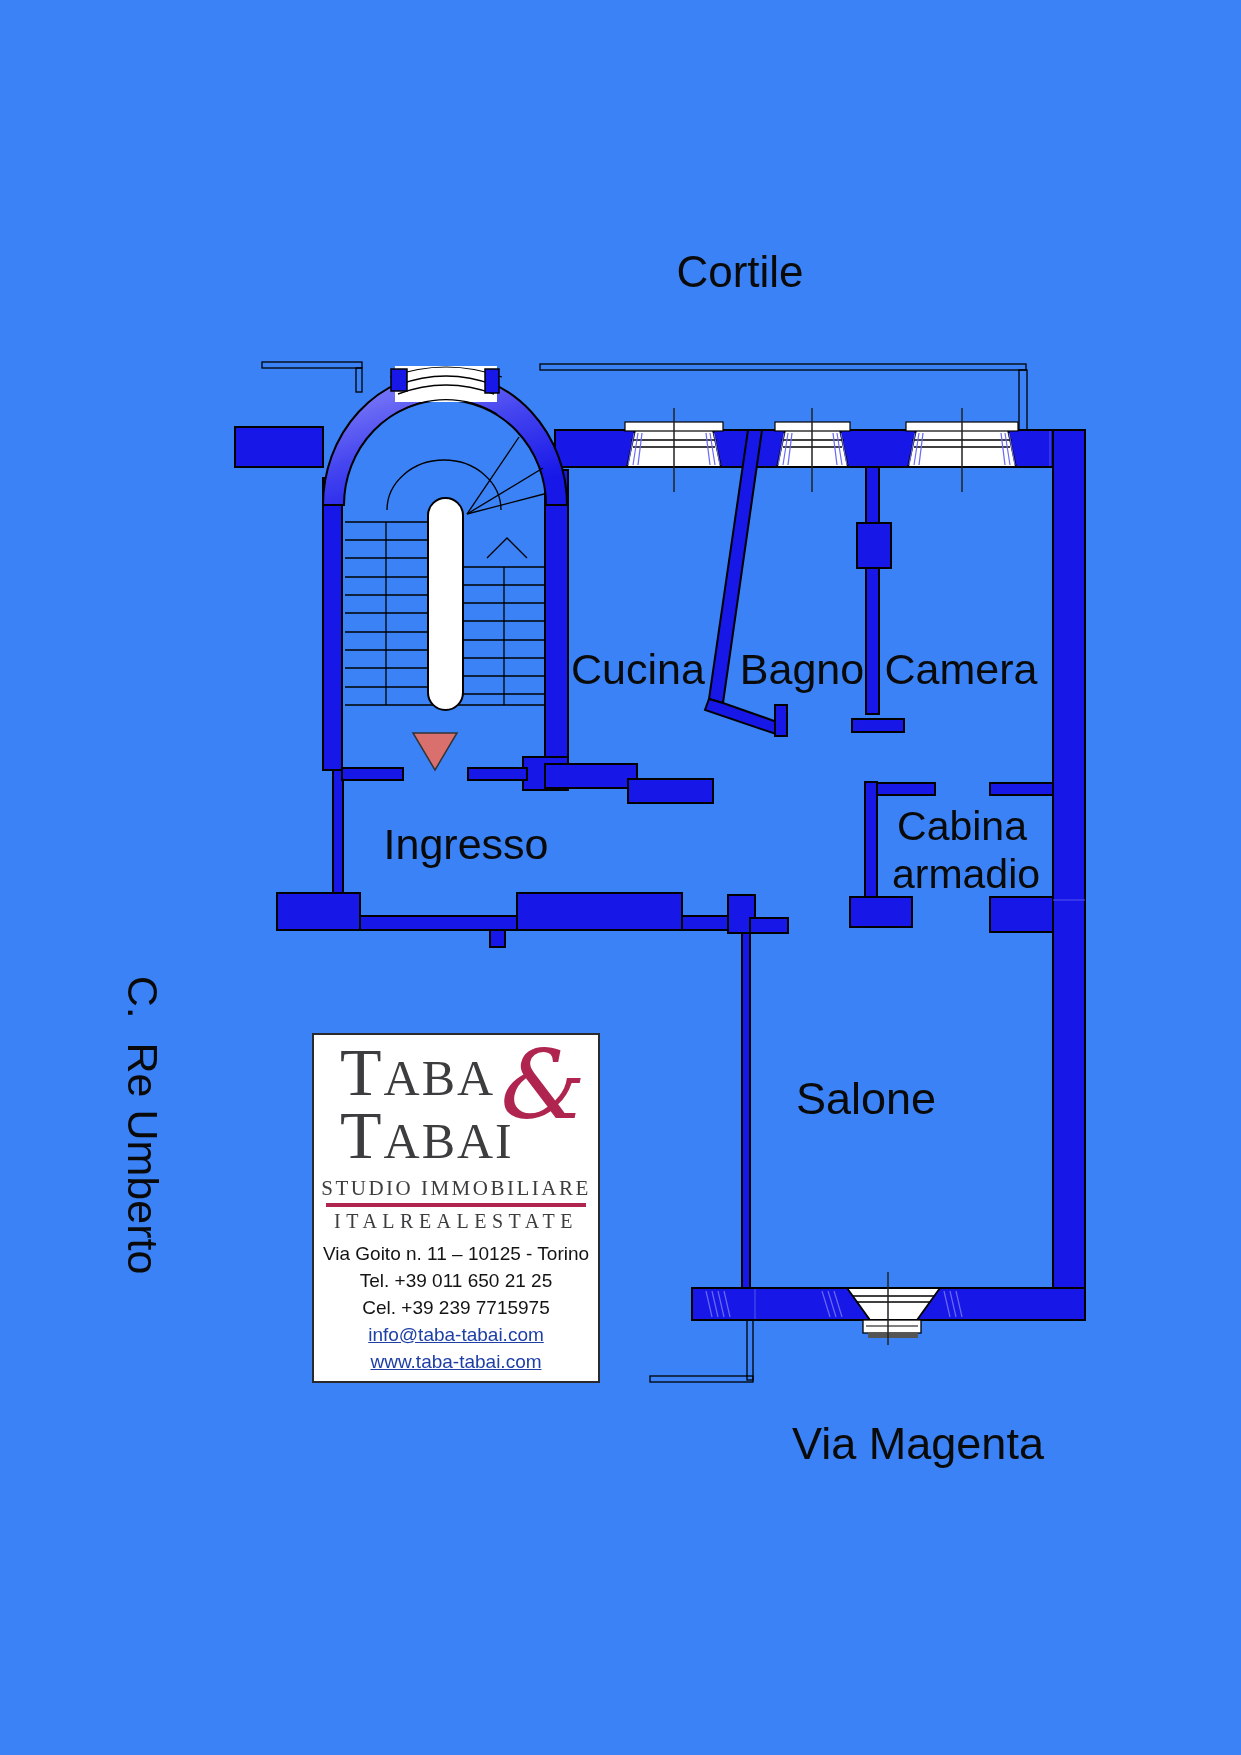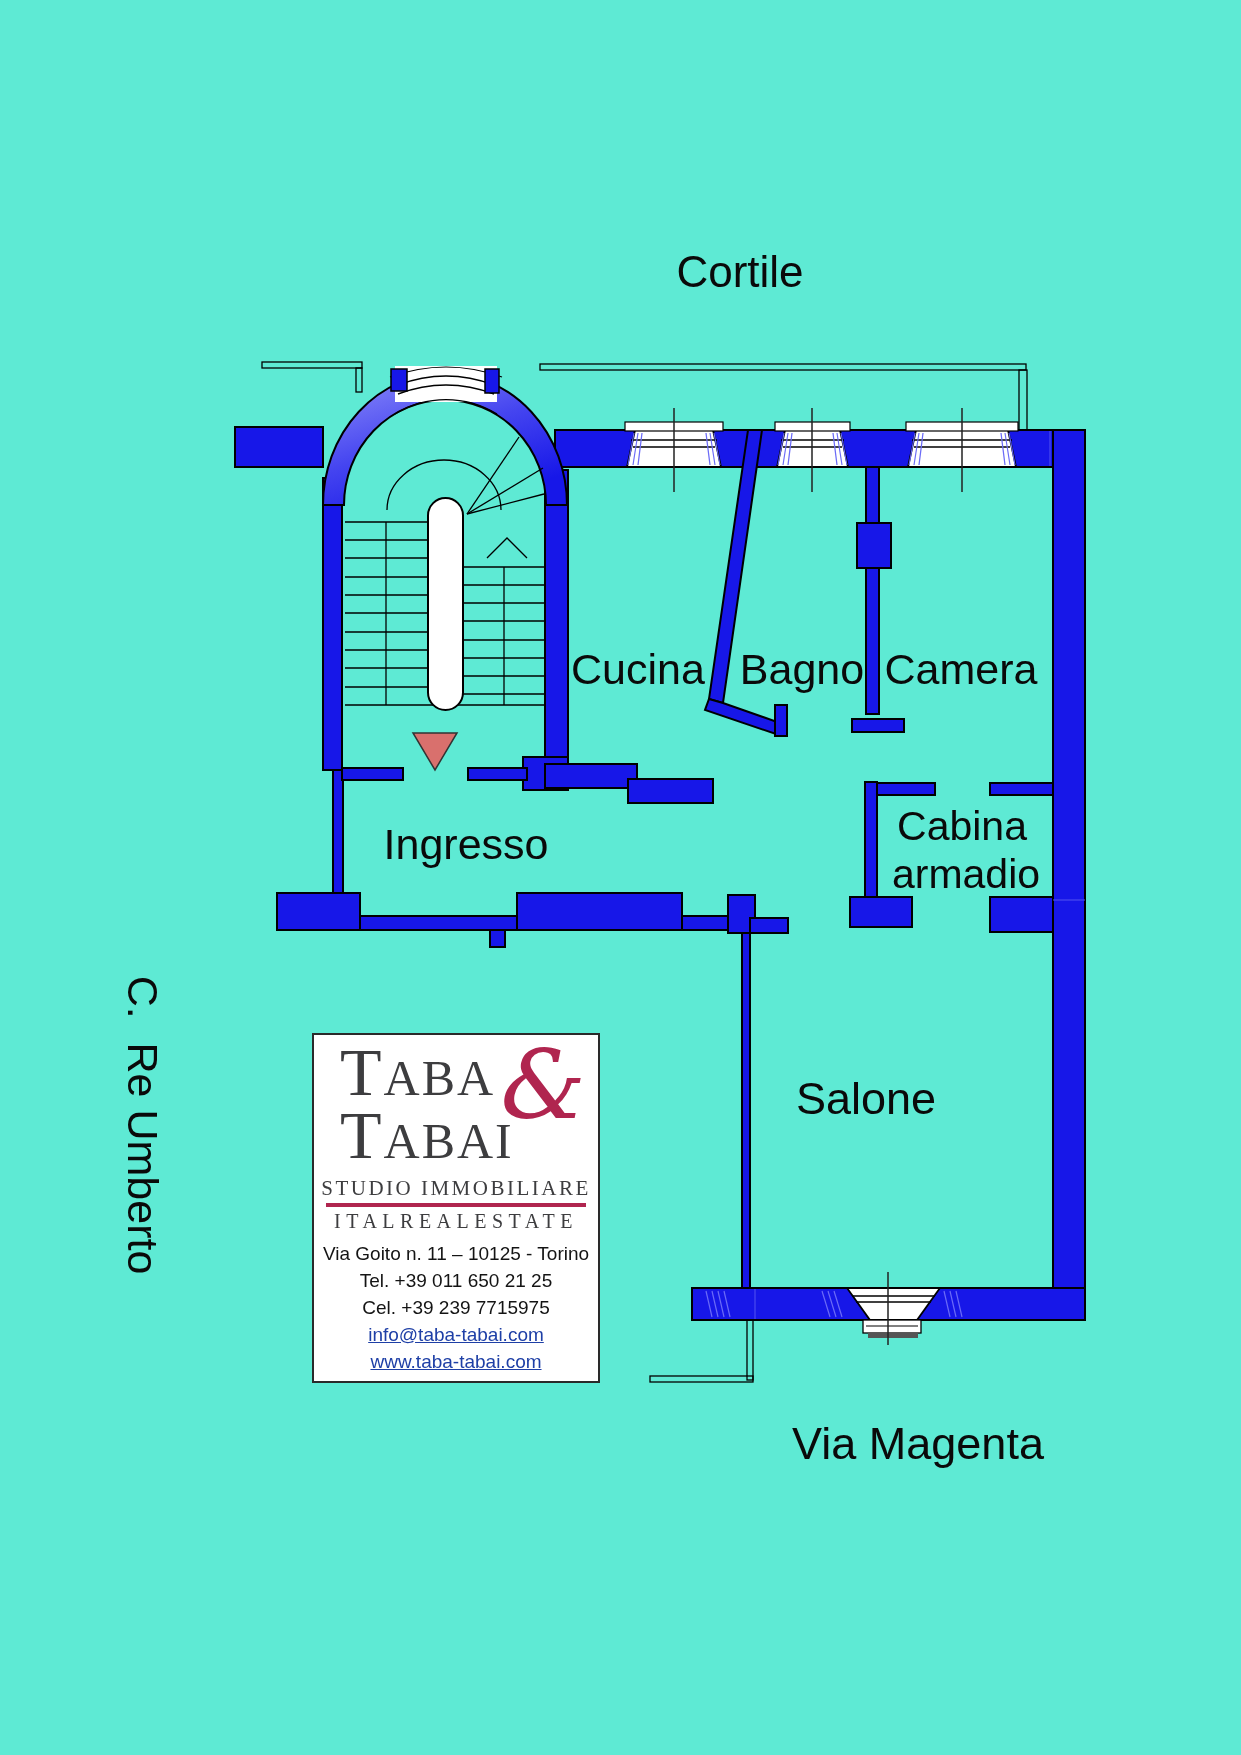--- a/index.html
+++ b/index.html
@@ -1,16 +1,16 @@
 <!DOCTYPE html>
 <html><head>
 <meta charset="utf-8">
 <style>
   html,body{margin:0;padding:0;background:#fff;}
-  #canvas{position:relative;width:1241px;height:1755px;background:#5eead4;overflow:hidden;
+  #canvas{position:relative;width:1241px;height:1755px;background:#3b82f6;overflow:hidden;
           font-family:"Liberation Sans",sans-serif;}
   #plan-svg{position:absolute;left:0;top:0;}
   text{fill:#0a0a0a;font-family:"Liberation Sans",sans-serif;white-space:pre;}
 
   
   #agency-card{position:absolute;left:312px;top:1033px;width:288px;height:350px;
                border:2px solid #2a2a2a;background:#fff;box-sizing:border-box;
                text-align:center;}
   .logo-names{position:relative;text-align:left;padding:6px 0 0 26px;color:#3d3d3f;
               font-family:"Liberation Serif",serif;}

